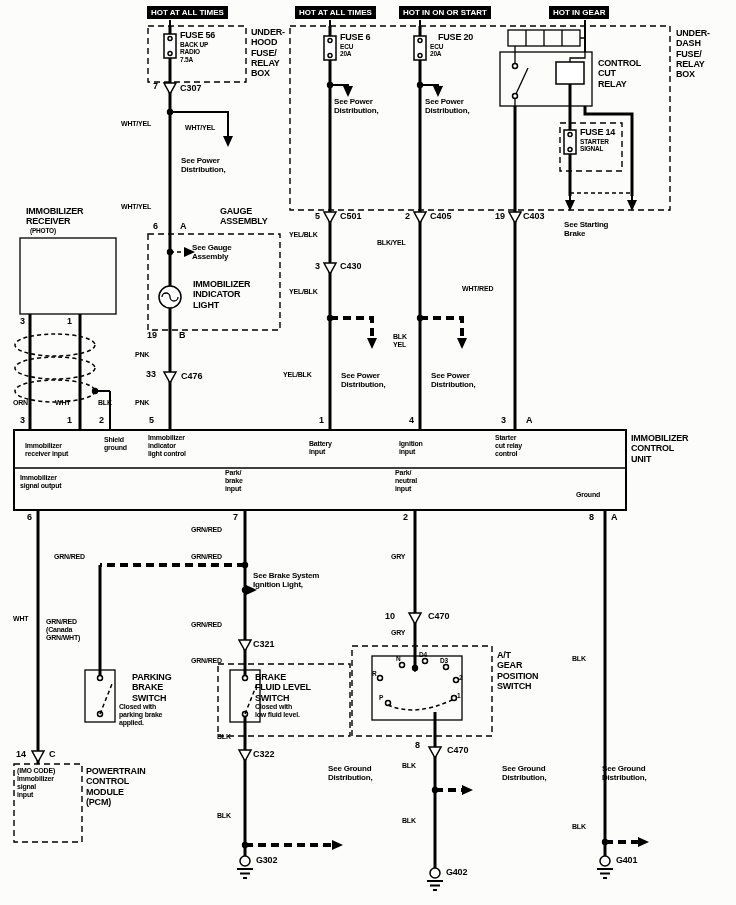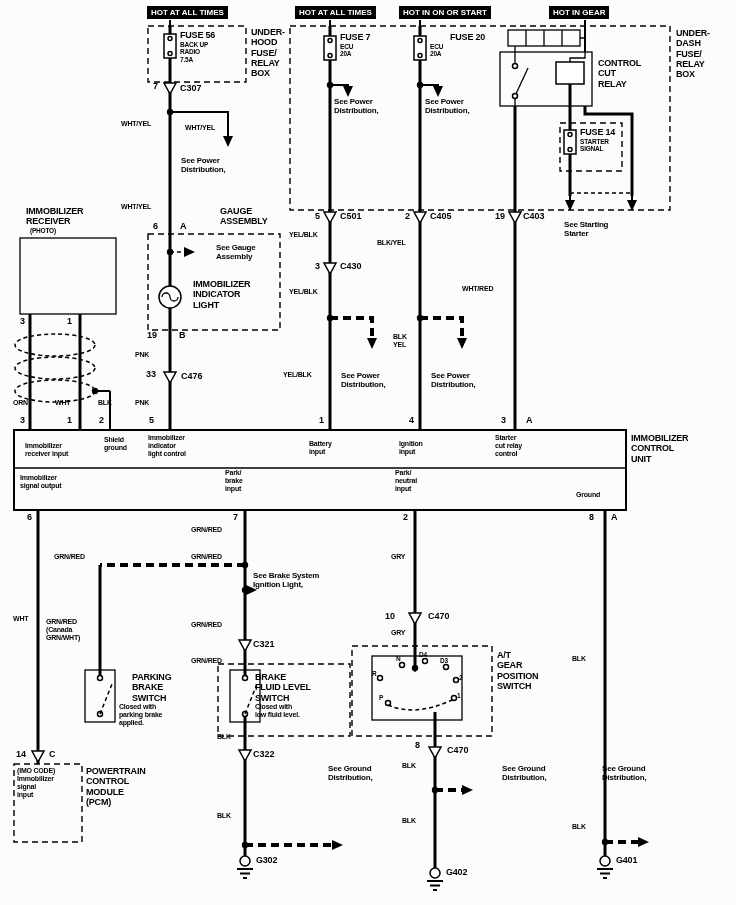--- a/index.html
+++ b/index.html
@@ -197,24 +197,24 @@
 
 <div class="hdr" style="left:147px;top:6px">HOT AT ALL TIMES</div>
 <div class="hdr" style="left:295px;top:6px">HOT AT ALL TIMES</div>
 <div class="hdr" style="left:399px;top:6px">HOT IN ON OR START</div>
 <div class="hdr" style="left:549px;top:6px">HOT IN GEAR</div>
 
 <div class="lbl big" style="left:180px;top:30px">FUSE 56</div>
 <div class="lbl tiny" style="left:180px;top:41px">BACK UP
 RADIO
 7.5A</div>
-<div class="lbl big" style="left:340px;top:32px">FUSE 7</div>
+<div class="lbl big" style="left:340px;top:32px">FUSE 6</div>
 <div class="lbl tiny" style="left:340px;top:43px">ECU
 20A</div>
-<div class="lbl big" style="left:450px;top:32px">FUSE 20</div>
+<div class="lbl big" style="left:438px;top:32px">FUSE 20</div>
 <div class="lbl tiny" style="left:430px;top:43px">ECU
 20A</div>
 <div class="lbl big" style="left:580px;top:127px">FUSE 14</div>
 <div class="lbl tiny" style="left:580px;top:138px">STARTER
 SIGNAL</div>
 
 <div class="lbl big" style="left:251px;top:27px">UNDER-
 HOOD
 FUSE/
 RELAY
@@ -266,22 +266,22 @@
 Distribution,</div>
 <div class="lbl" style="left:334px;top:97px">See Power
 Distribution,</div>
 <div class="lbl" style="left:425px;top:97px">See Power
 Distribution,</div>
 <div class="lbl" style="left:341px;top:371px">See Power
 Distribution,</div>
 <div class="lbl" style="left:431px;top:371px">See Power
 Distribution,</div>
 <div class="lbl" style="left:564px;top:220px">See Starting
-Starter</div>
-<div class="lbl" style="left:216px;top:243px">See Gauge
+Brake</div>
+<div class="lbl" style="left:192px;top:243px">See Gauge
 Assembly</div>
 <div class="lbl" style="left:253px;top:571px">See Brake System
 Ignition Light,</div>
 <div class="lbl" style="left:328px;top:764px">See Ground
 Distribution,</div>
 <div class="lbl" style="left:502px;top:764px">See Ground
 Distribution,</div>
 <div class="lbl" style="left:602px;top:764px">See Ground
 Distribution,</div>
 

